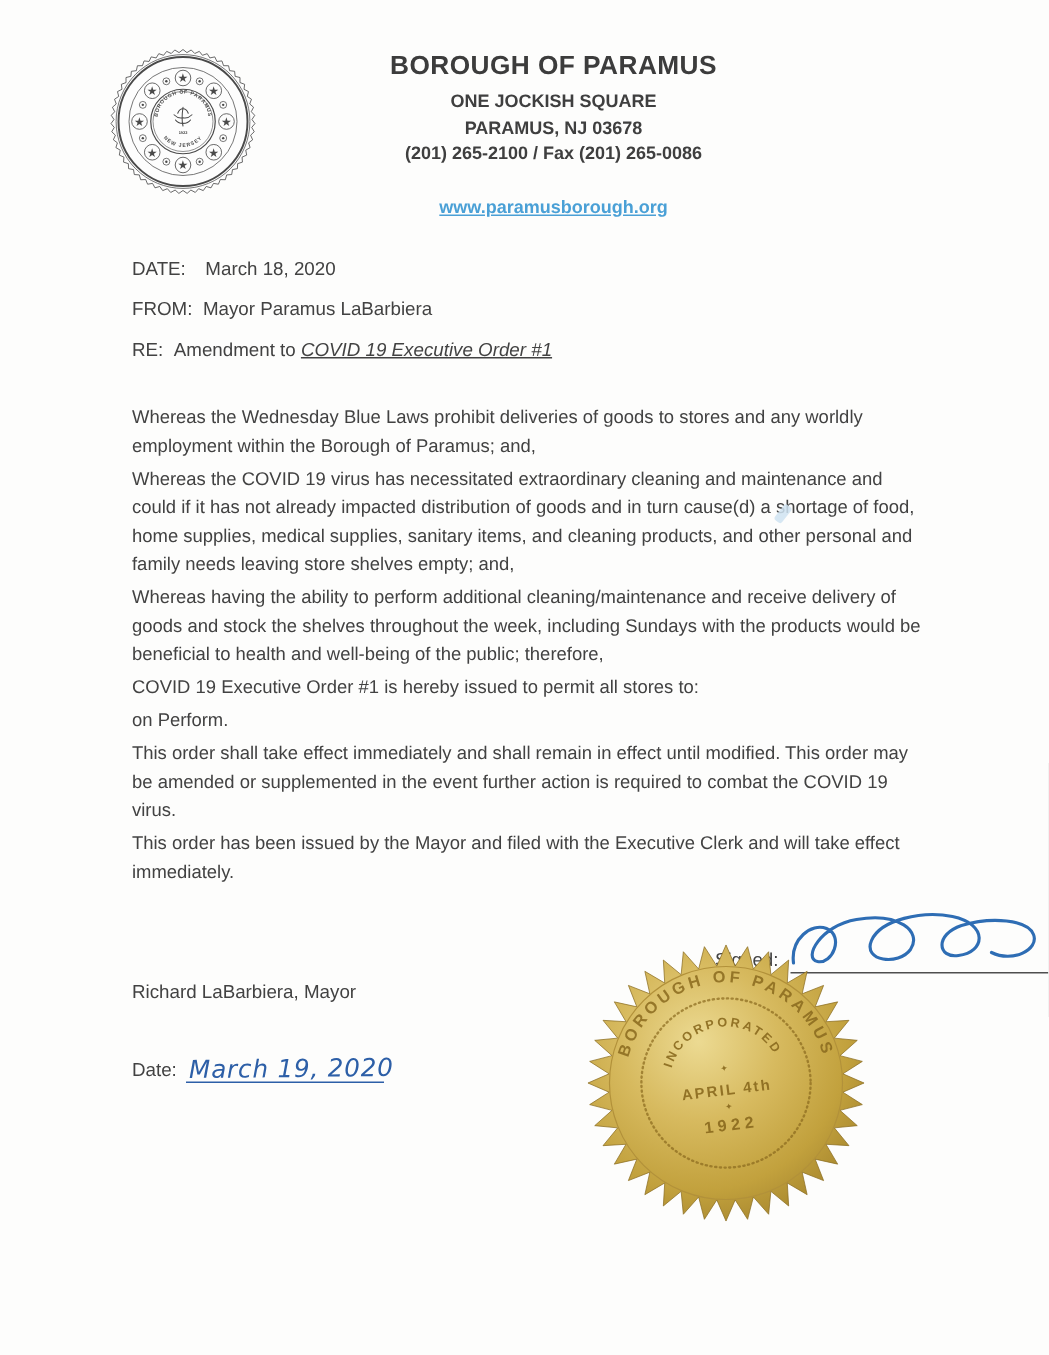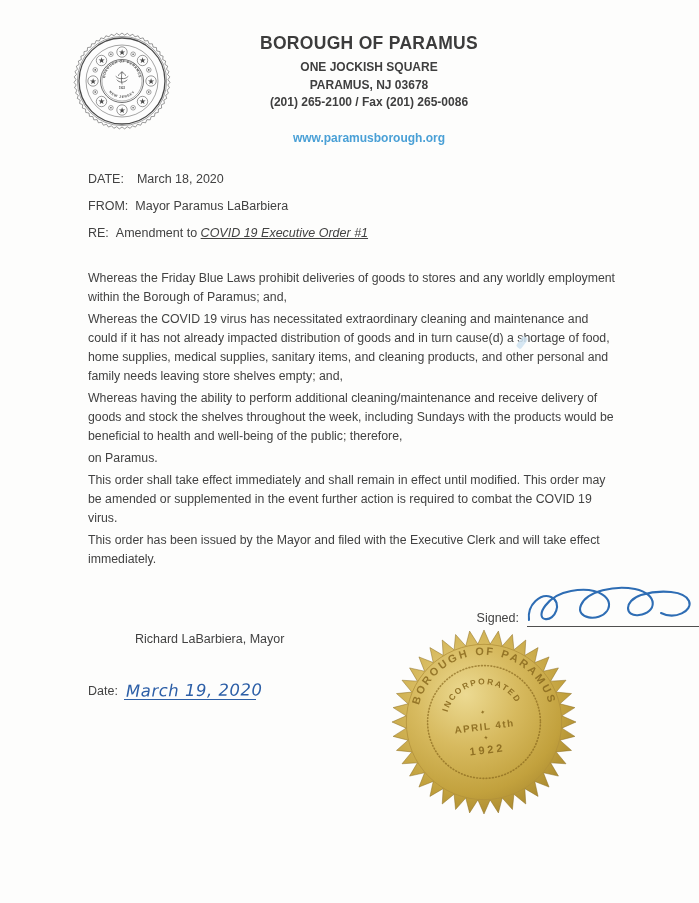--- a/index.html
+++ b/index.html
@@ -9,21 +9,21 @@
     background:#fdfdfc; font-family:"Liberation Sans", sans-serif;
     color:#424242; overflow:hidden;
   }
   
   .letterhead { position:relative; padding-top:33px; height:122px; }
   .muni-seal { position:absolute; left:72px; top:31px; width:100px; height:100px; }
   .letterhead-text { margin-left:113px; width:512px; text-align:center; }
   .org-name { font-size:17.5px; font-weight:bold; color:#3c3c3c; letter-spacing:.3px; margin-bottom:5px; }
   .addr { font-size:12px; font-weight:bold; color:#3f3f3f; line-height:17.5px; }
   .website { display:inline-block; font-size:12px; font-weight:bold; color:#4aa0d6;
-             margin-top:19px; cursor:pointer; }
+             text-decoration:underline; margin-top:19px; cursor:pointer; }
   
   .memo { margin:36px 0 0 88px; font-size:12.5px; }
   .memo-row { margin-bottom:9px; line-height:18px; }
   .memo-row .label { margin-right:7px; }
   .memo-row.date-row .label { margin-right:13px; }
   .re-underlined { text-decoration:underline;font-style:italic; }
   
   .bodytext { margin:27px 78px 0 88px; font-size:12.3px; line-height:19px; }
   .bodytext p { margin:0 0 3px 0; }
   .bodytext ol { margin:2px 0 3px 0; padding-left:39px; }
@@ -31,21 +31,21 @@
   
   .sigblock { margin:12px 0 0 88px; }
   .sig-row { display:flex; align-items:flex-end; height:46px;justify-content:flex-end; }
   .sig-row.attested { margin-top:14px; }
   .sig-label { font-size:12.5px; padding-bottom:2px; white-space:nowrap; }
   .sig-line { position:relative; border-bottom:1.4px solid #4f4f4f; height:6px; }
   .sig-line.mayor { width:172px; margin-left:8px; }
   .sig-line.clerk { width:180px; margin-left:4px; }
   .sig-svg { position:absolute; left:-8px; bottom:-8px; overflow:visible; }
   .sig-name { font-size:12.5px; margin-top:5px; }
-  .sig-name.mayor { margin-left:47px; }
+  .sig-name.mayor { }
   .sig-name.clerk { margin-left:67px; }
   .date-row { display:flex; align-items:flex-end; height:30px; margin-top:24px; }
   .date-line { position:relative; width:132px; margin-left:6px; height:4px;
                border-bottom:1.8px solid #2d5fa7; }
   .handwriting { position:absolute; left:2px; bottom:-1px; font-family:"DejaVu Sans",sans-serif;
                  font-style:italic; font-size:16.5px; color:#2d5fa7; white-space:nowrap;
                  letter-spacing:.5px; transform:rotate(-.6deg); }
   
   .gold-seal { position:absolute; left:390px; top:628px; width:188px; height:188px; }
   
@@ -134,24 +134,25 @@
     </div>
     <div class="memo-row">
       <span class="label">FROM:</span><span>Mayor Paramus LaBarbiera</span>
     </div>
     <div class="memo-row">
       <span class="label">RE:</span><span>Amendment to </span><span class="re-underlined">COVID 19 Executive Order #1</span>
     </div>
   </div>
 
   <div class="bodytext">
-    <p>Whereas the Friday Blue Laws prohibit deliveries of goods to stores and any worldly employment within the Borough of Paramus; and,</p>
+    <p>Whereas the Wednesday Blue Laws prohibit deliveries of goods to stores and any worldly employment within the Borough of Paramus; and,</p>
     <p>Whereas the COVID 19 virus has necessitated extraordinary cleaning and maintenance and could if it has not already impacted distribution of goods and in turn cause(d) a shortage of food, home supplies, medical supplies, sanitary items, and cleaning products, and other personal and family needs leaving store shelves empty; and,</p>
     <p>Whereas having the ability to perform additional cleaning/maintenance and receive delivery of goods and stock the shelves throughout the week, including Sundays with the products would be beneficial to health and well-being of the public; therefore,</p>
-    <p>on Paramus.</p>
+    <p>COVID 19 Executive Order #1 is hereby issued to permit all stores to:</p>
+    <p>on Perform.</p>
     <p>This order shall take effect immediately and shall remain in effect until modified.  This order may be amended or supplemented in the event further action is required to combat the COVID 19 virus.</p>
     <p>This order has been issued by the Mayor and filed with the Executive Clerk and will take effect immediately.</p>
   </div>
 
   <div class="sigblock">
     <div class="sig-row">
       <span class="sig-label">Signed:</span>
       <span class="sig-line mayor">
         <svg class="sig-svg" width="200" height="54" viewBox="0 0 200 54">
           <path d="M10,40 C8,24 22,13 32,17 C44,22 36,41 26,39 C16,37 28,15 52,11 C80,6 96,19 88,31 C80,42 56,39 62,25 C68,11 96,5 116,9 C140,14 138,33 120,35 C106,37 104,21 122,15 C142,9 166,11 170,21 C174,31 156,40 142,33" fill="none" stroke="#2e6db4" stroke-width="2.1" stroke-linecap="round"></path>

